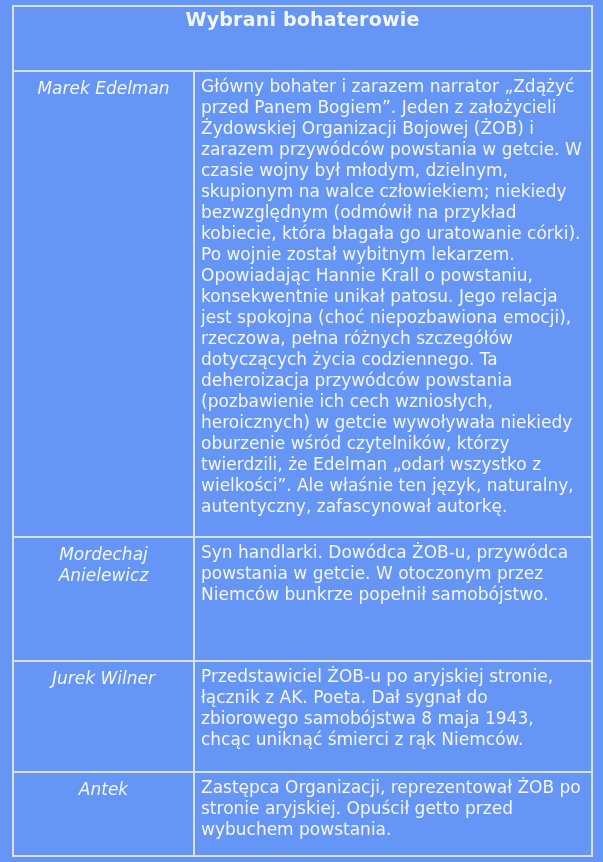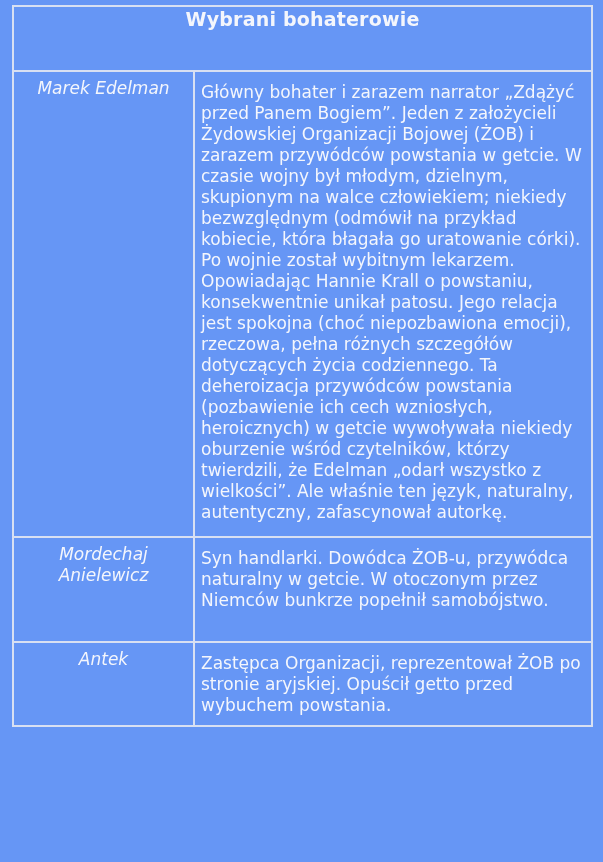--- a/index.html
+++ b/index.html
@@ -40,25 +40,25 @@
     text-align: center;
     font-style: italic;
     font-size: 17px;
     line-height: 21px;
     padding: 6px 8px 4px 8px;
   }
   td.desc-cell {
     text-align: left;
     font-size: 17px;
     line-height: 21px;
-    padding: 10px 4px 4px 6px;
+    padding: 4px 4px 4px 6px;
     word-wrap: break-word;
   }
   tr.row-1 { height: 466px; }
-  tr.row-2 { height: 105px; }
+  tr.row-2 { height: 124px; }
   tr.row-3 { height: 111px; }
   tr.row-4 { height: 84px;  }
 </style>
 </head>
 <body>
 
 <table class="char-table">
   <colgroup>
     <col style="width:181px">
     <col style="width:398px">
@@ -68,20 +68,24 @@
       <th class="title-cell" colspan="2">Wybrani bohaterowie</th>
     </tr>
   </thead>
   <tbody>
     <tr class="row-1">
       <td class="name-cell">Marek Edelman</td>
       <td class="desc-cell">Główny bohater i zarazem narrator „Zdążyć przed Panem Bogiem”. Jeden z założycieli Żydowskiej Organizacji Bojowej (ŻOB) i zarazem przywódców powstania w getcie. W czasie wojny był młodym, dzielnym, skupionym na walce człowiekiem; niekiedy bezwzględnym (odmówił na przykład kobiecie, która błagała go uratowanie córki). Po wojnie został wybitnym lekarzem. Opowiadając Hannie Krall o powstaniu, konsekwentnie unikał patosu. Jego relacja jest spokojna (choć niepozbawiona emocji), rzeczowa, pełna różnych szczegółów dotyczących życia codziennego. Ta deheroizacja przywódców powstania (pozbawienie ich cech wzniosłych, heroicznych) w getcie wywoływała niekiedy oburzenie wśród czytelników, którzy twierdzili, że Edelman „odarł wszystko z wielkości”. Ale właśnie ten język, naturalny, autentyczny, zafascynował autorkę.</td>
     </tr>
     <tr class="row-2">
       <td class="name-cell">Mordechaj Anielewicz</td>
-      <td class="desc-cell">Syn handlarki. Dowódca ŻOB-u, przywódca naturalny w getcie. W otoczonym przez Niemców bunkrze popełnił samobójstwo.</td>
+      <td class="desc-cell">Syn handlarki. Dowódca ŻOB-u, przywódca powstania w getcie. W otoczonym przez Niemców bunkrze popełnił samobójstwo.</td>
+    </tr>
+    <tr class="row-3">
+      <td class="name-cell">Jurek Wilner</td>
+      <td class="desc-cell">Przedstawiciel ŻOB-u po aryjskiej stronie, łącznik z AK. Poeta. Dał sygnał do zbiorowego samobójstwa 8 maja 1943, chcąc uniknąć śmierci z rąk Niemców.</td>
     </tr>
     <tr class="row-4">
       <td class="name-cell">Antek</td>
       <td class="desc-cell">Zastępca Organizacji, reprezentował ŻOB po stronie aryjskiej. Opuścił getto przed wybuchem powstania.</td>
     </tr>
   </tbody>
 </table>
 
 </body></html>

